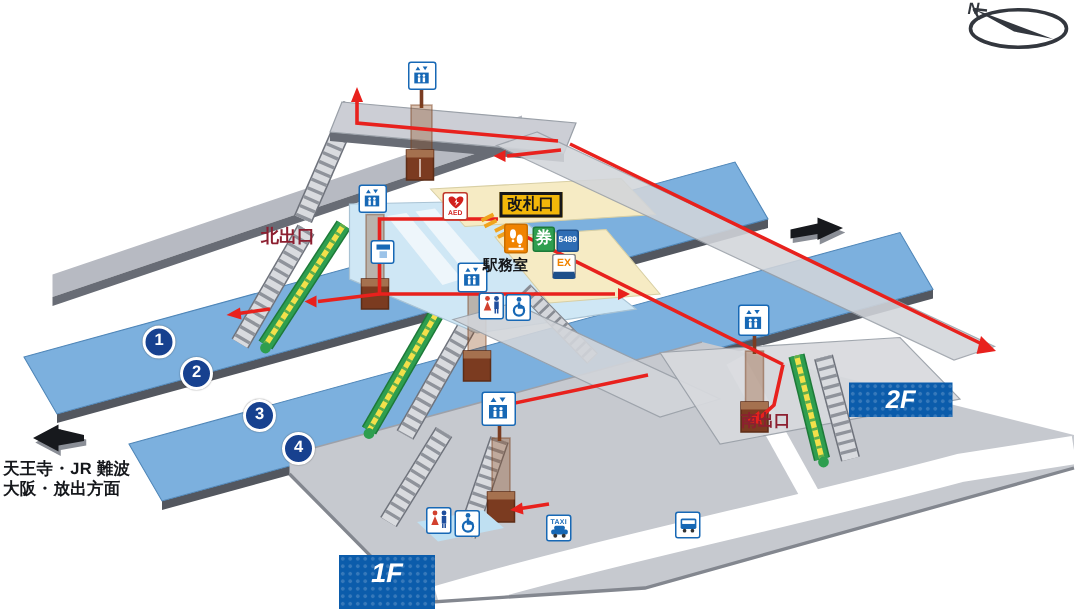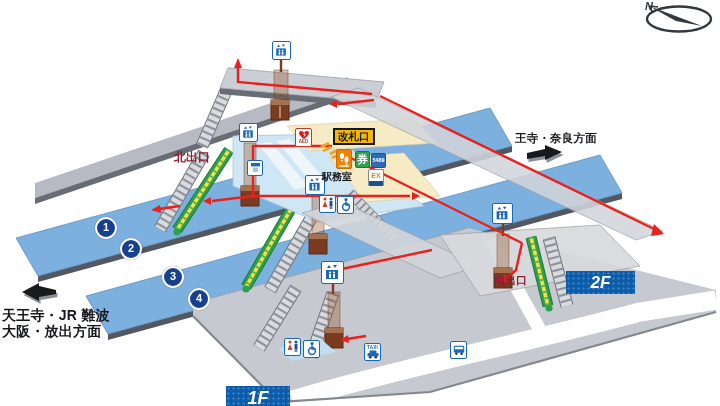--- a/index.html
+++ b/index.html
@@ -1,26 +1,26 @@
 <!DOCTYPE html>
 <html><head>
 <meta charset="utf-8">
 <style>
   html,body{margin:0;padding:0;background:#fff;}
   #stage{position:relative;width:720px;height:406px;background:#ffffff;overflow:hidden;
          font-family:"Liberation Sans","DejaVu Sans",sans-serif;}
   #scene{position:absolute;left:0;top:0;}
   .lbl{position:absolute;font-weight:bold;white-space:nowrap;color:#15171b;}
   .exit{color:#8d1f30;font-size:12px;}
-  .dir{font-size:14px;letter-spacing:.2px;}
+  .dir{font-size:11px;letter-spacing:.2px;}
   .gatebox{position:absolute;background:#f2b70a;border:2px solid #15161a;color:#15161a;
            font-size:10.5px;font-weight:bold;line-height:1.05;padding:1px 3px;white-space:nowrap;}
   .badge{position:absolute;background:#0b5cab;color:#fff;font-weight:bold;font-style:italic;
          text-align:center;background-image:radial-gradient(circle,rgba(255,255,255,.18) 1px,transparent 1.4px);
-         background-size:5px 5px;margin-top:16px;}
+         background-size:5px 5px;}
   .pnum{position:absolute;width:18px;height:18px;border-radius:50%;background:#17418f;
         border:2px solid #fff;box-shadow:0 0 1px rgba(0,0,0,.55);color:#fff;font-size:11px;
         font-weight:bold;text-align:center;line-height:17px;box-sizing:content-box;}
   .icon{position:absolute;box-sizing:border-box;}
   .sq{background:#fff;border:1.6px solid #1768b5;border-radius:2px;}
   .nlbl{position:absolute;font-size:11px;font-weight:bold;font-style:italic;color:#33373e;}
   .mtxt{display:block;text-align:center;font-weight:bold;line-height:1;}
 </style>
 </head>
 <body>
@@ -367,23 +367,20 @@
 </div>
 <div class="lbl" style="left:322px;top:170px;font-size:10px">
   <span>駅務室</span>
 </div>
 <div class="lbl exit" style="left:174px;top:149px">
   <span>北出口</span>
 </div>
 <div class="lbl exit" style="left:494px;top:273px;font-size:11px">
   <span>南出口</span>
 </div>
-<div class="lbl dir" style="left:515px;top:131px;font-size:11.5px">
-  <span>王寺・奈良方面</span>
-</div>
 <div class="lbl dir" style="left:2px;top:307px;line-height:1.15">
   <div>天王寺・JR 難波</div>
   <div>大阪・放出方面</div>
 </div>
 
 <div class="badge" style="left:566px;top:255px;width:69px;height:23px;font-size:17px;line-height:23px">
   <span>2F</span>
 </div>
 <div class="badge" style="left:226px;top:370px;width:64px;height:40px;font-size:18px;line-height:24px">
   <span>1F</span>

